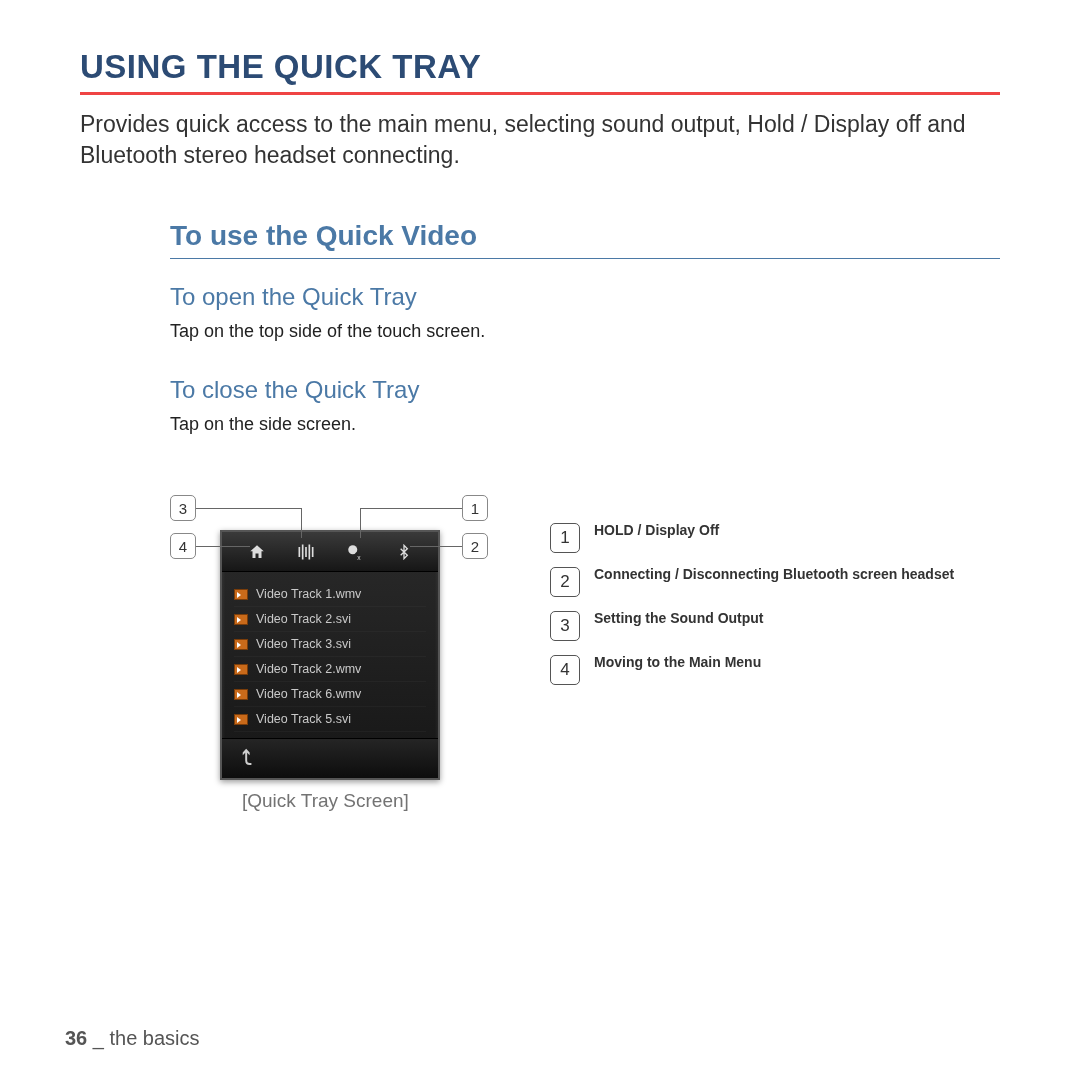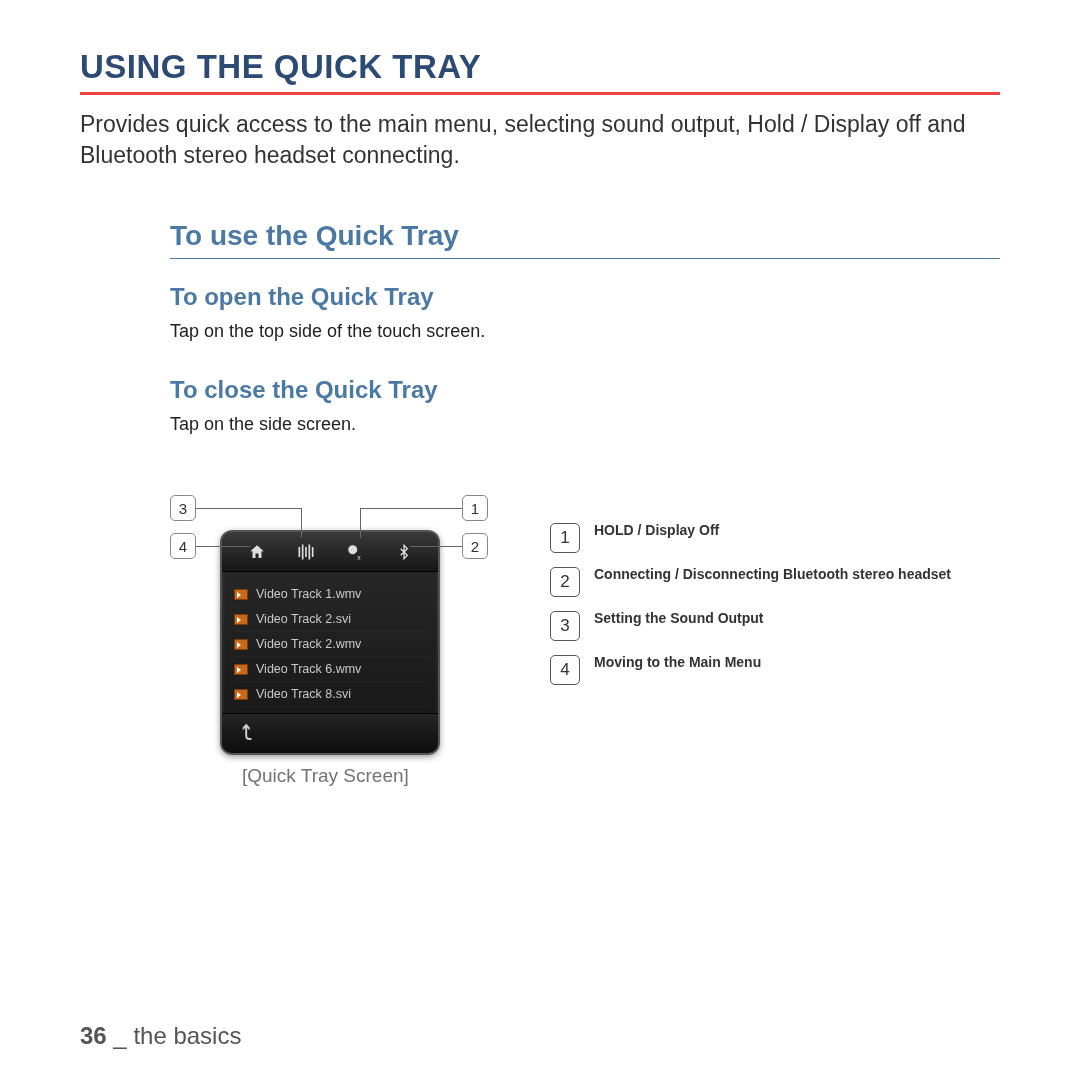--- a/index.html
+++ b/index.html
@@ -31,21 +31,21 @@
   .section-title {
     font-size: 28px;
     font-weight: bold;
     color: #4b79a6;
     border-bottom: 1px solid #4b79a6;
     padding-bottom: 6px;
     margin-bottom: 24px;
   }
   .step-title {
     font-size: 24px;
-    font-weight: bold;
+    font-weight: normal;
     color: #4b79a6;
     margin-bottom: 10px;
   }
   .step-body {
     font-size: 18px;
     color: #222;
     margin-bottom: 34px;
   }
   .diagram-row {
     display: flex;
@@ -83,21 +83,21 @@
     position: absolute;
     background: #666;
     width: 1px;
   }
   .device {
     width: 220px;
     margin-left: 50px;
     margin-top: 35px;
     background: linear-gradient(#2a2a2a,#161616);
     border: 2px solid #555;
-    border-radius: 12px;
+    border-radius: 0;
     box-shadow: 0 2px 6px rgba(0,0,0,0.4), inset 0 0 4px rgba(255,255,255,0.1);
     overflow: hidden;
   }
   .tray {
     height: 40px;
     background: linear-gradient(#3a3a3a,#161616);
     display: flex;
     align-items: center;
     justify-content: space-around;
     padding: 0 10px;
@@ -162,35 +162,35 @@
     margin-top:2px;
   }
   .legend-text{
     font-size:14px;
     font-weight:bold;
     color:#333;
     line-height:1.35;
   }
   .page-footer{
     position:absolute;
-    left:80px;
+    left:65px;
     bottom:30px;
-    font-size:24px;
+    font-size:20px;
     color:#555;
   }
   .page-footer .pn{ font-weight:bold; color:#555; }
 </style>
 </head>
 <body>
 
 <div class="page-title">USING THE QUICK TRAY</div>
 <div class="intro">Provides quick access to the main menu, selecting sound output, Hold / Display off and Bluetooth stereo headset connecting.</div>
 
 <div class="indented">
-  <div class="section-title">To use the Quick Tray</div>
+  <div class="section-title">To use the Quick Video</div>
 
   <div class="step-title">To open the Quick Tray</div>
   <div class="step-body">Tap on the top side of the touch screen.</div>
 
   <div class="step-title">To close the Quick Tray</div>
   <div class="step-body">Tap on the side screen.</div>
 
   <div class="diagram-row">
     <div class="diagram-col">
 
@@ -241,47 +241,51 @@
           <div class="track-item">
               <span class="track-icon"></span>
               <span>Video Track 1.wmv</span>
             </div>
           <div class="track-item">
               <span class="track-icon"></span>
               <span>Video Track 2.svi</span>
             </div>
           <div class="track-item">
               <span class="track-icon"></span>
+              <span>Video Track 3.svi</span>
+            </div>
+          <div class="track-item">
+              <span class="track-icon"></span>
               <span>Video Track 2.wmv</span>
             </div>
           <div class="track-item">
               <span class="track-icon"></span>
               <span>Video Track 6.wmv</span>
             </div>
           <div class="track-item">
               <span class="track-icon"></span>
-              <span>Video Track 8.svi</span>
+              <span>Video Track 5.svi</span>
             </div>
         </div>
         <div class="device-footer">
           <span style="font-size:20px;font-weight:bold;transform:scaleX(-1);display:inline-block;">⤴</span>
         </div>
       </div>
 
       <div class="caption">[Quick Tray Screen]</div>
     </div>
 
     <div class="legend-col">
       <div class="legend-item">
         <div class="legend-box">1</div>
         <div class="legend-text">HOLD / Display Off</div>
       </div>
       <div class="legend-item">
         <div class="legend-box">2</div>
-        <div class="legend-text">Connecting / Disconnecting Bluetooth stereo headset</div>
+        <div class="legend-text">Connecting / Disconnecting Bluetooth screen headset</div>
       </div>
       <div class="legend-item">
         <div class="legend-box">3</div>
         <div class="legend-text">Setting the Sound Output</div>
       </div>
       <div class="legend-item">
         <div class="legend-box">4</div>
         <div class="legend-text">Moving to the Main Menu</div>
       </div>
     </div>

